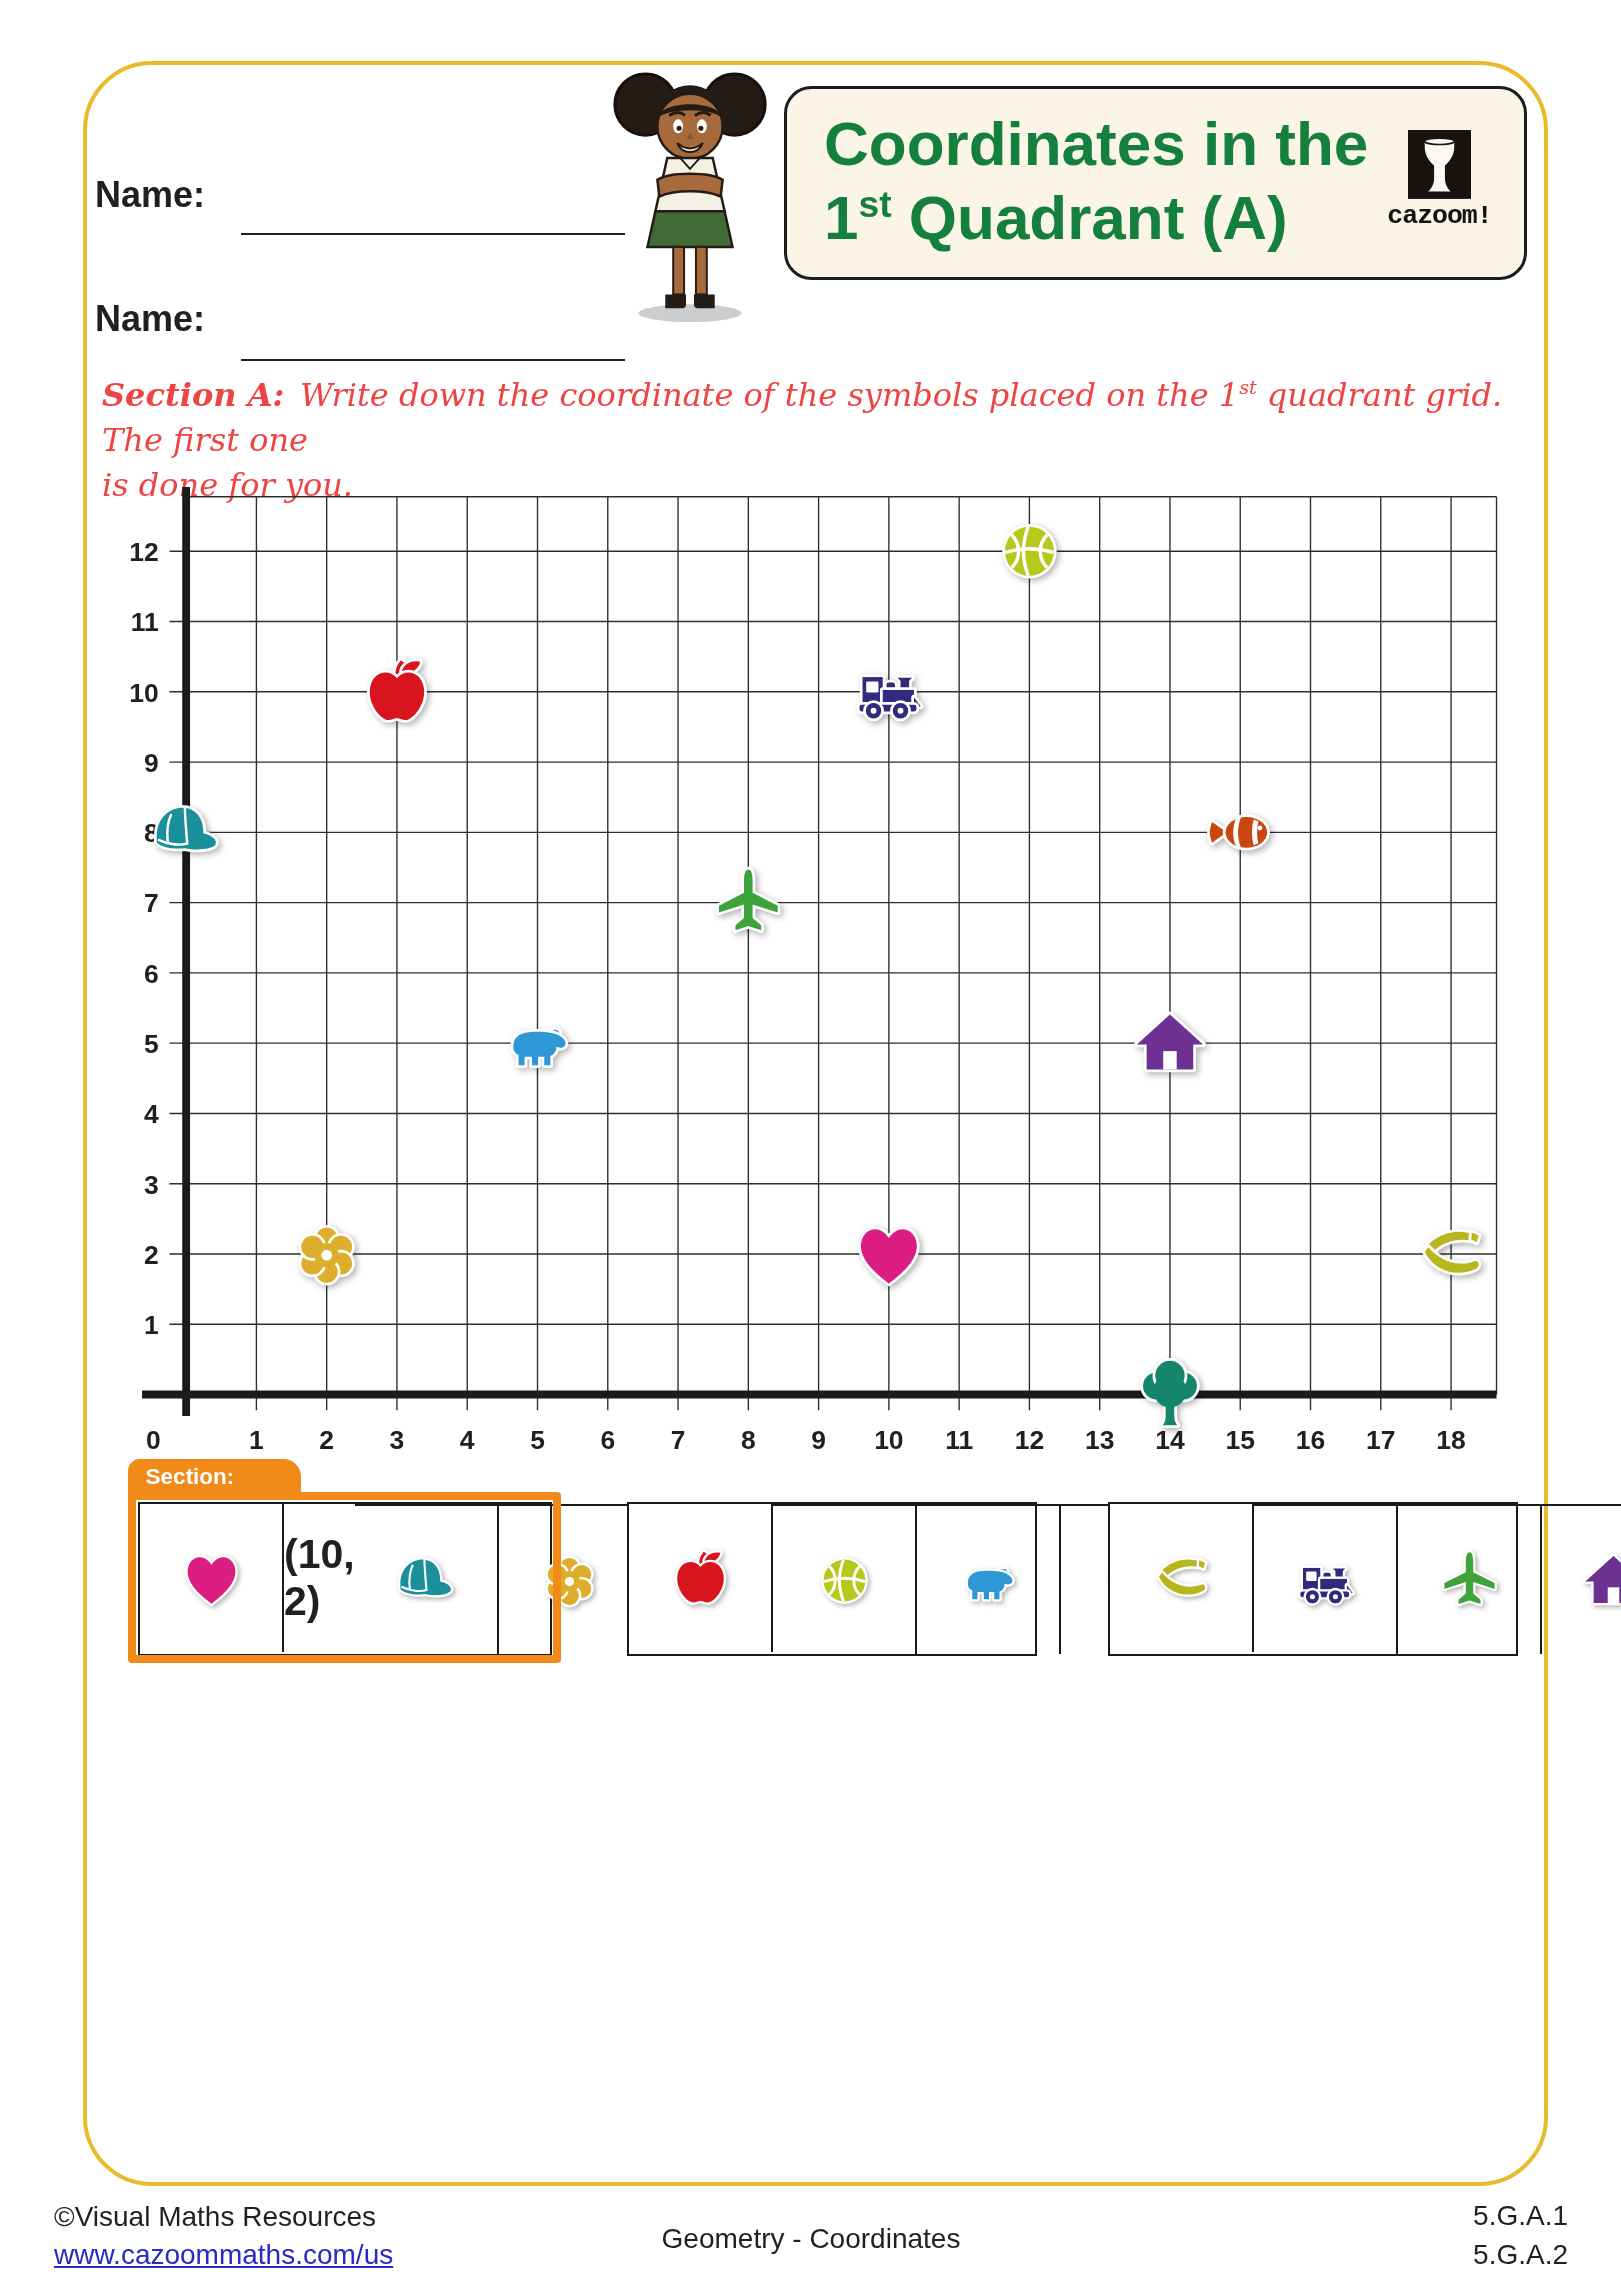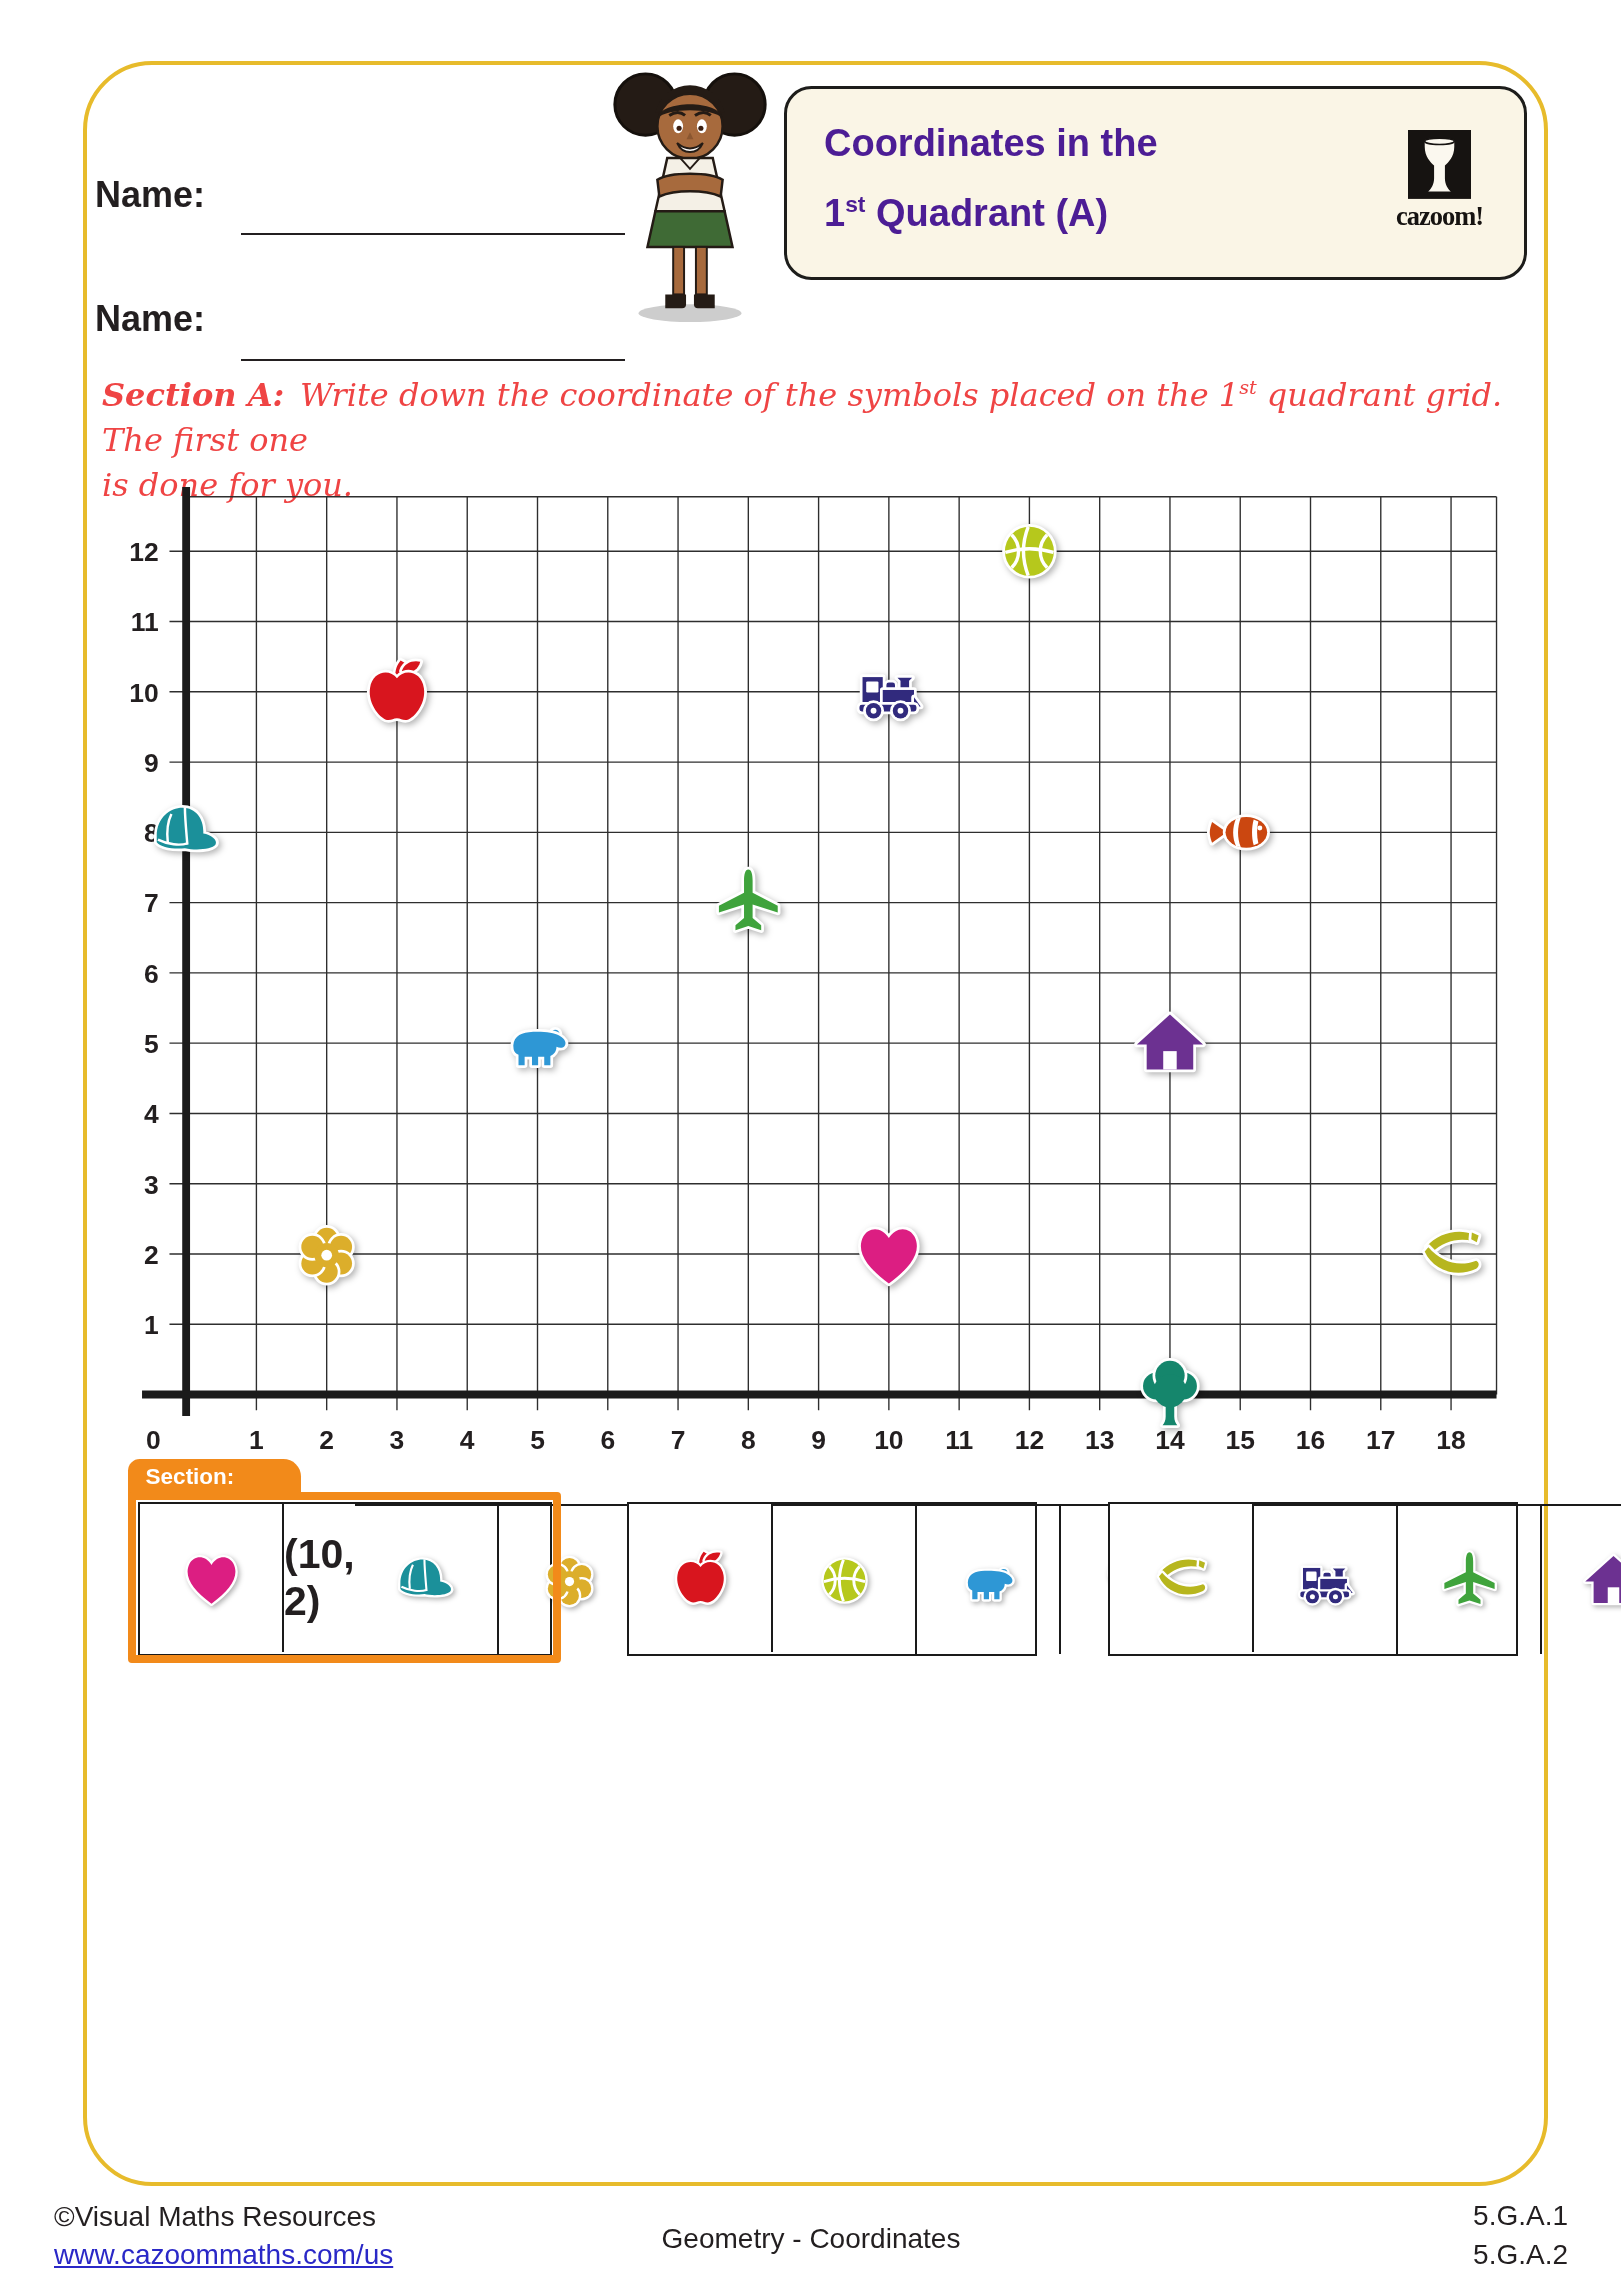--- a/index.html
+++ b/index.html
@@ -11,25 +11,25 @@
   
   .field-label{position:absolute;font-size:36px;font-weight:bold;}
   #name-label{left:95px;top:174px;}
   #date-label{left:95px;top:298px;}
   .write-line{position:absolute;height:0;border-bottom:2.9px solid #231f20;}
   #name-line{left:241px;top:233px;width:384px;}
   #date-line{left:241px;top:359px;width:384px;}
   #girl{position:absolute;left:594px;top:63px;width:192px;height:267px;}
   #title-box{position:absolute;left:784px;top:86px;width:743px;height:194px;box-sizing:border-box;
              background:#faf5e6;border:3.9px solid #1d1d1b;border-radius:27.4px;}
-  #title-text{position:absolute;left:37px;top:23.5px;font-size:38px;font-weight:bold;line-height:61px;color:#4c1d95;}
+  #title-text{position:absolute;left:37px;top:23.5px;font-size:62px;font-weight:bold;line-height:61px;color:#15803d;}
   #title-text sup{font-size:60%;}
   #logo{position:absolute;right:25.5px;top:41px;width:118px;text-align:center;}
   #logo-square{width:63px;height:69px;margin:0 auto;}
-  #logo-text{font-family:Liberation Serif, serif;font-weight:bold;font-size:26.5px;color:#161311;
+  #logo-text{font-family:Liberation Mono, monospace;font-weight:bold;font-size:26.5px;color:#161311;
              letter-spacing:-1px;margin-top:2px;}
   
   #secA{position:absolute;left:102px;top:365px;width:1431px;
         font-family:"DejaVu Serif",serif;font-style:italic;font-size:32px;line-height:45px;color:#ef4444;}
   #secA .lbl{font-weight:bold;margin-right:15.7px;}
   #secA sup{font-size:60%;}
   
   #grid-wrap{position:absolute;left:93px;top:485px;width:1431px;height:985px;}
   #grid-svg{font-family:"Liberation Sans",sans-serif;font-weight:bold;font-size:26.5px;fill:#231f20;}
   .sticker{filter:drop-shadow(2px 2.9px 2.5px rgba(0,0,0,0.3));}

